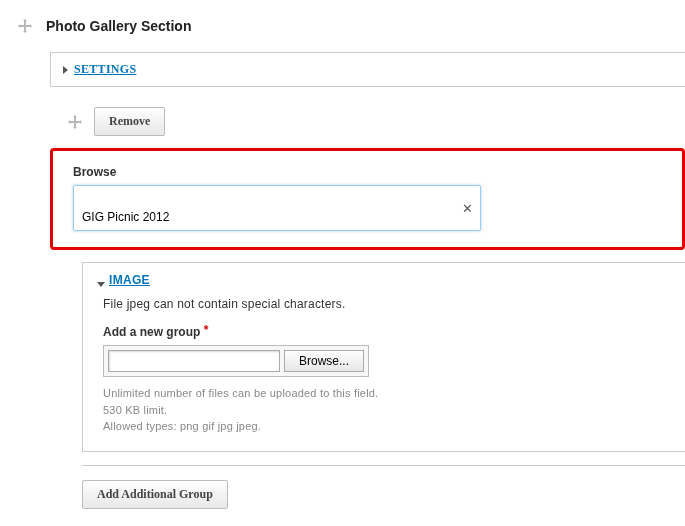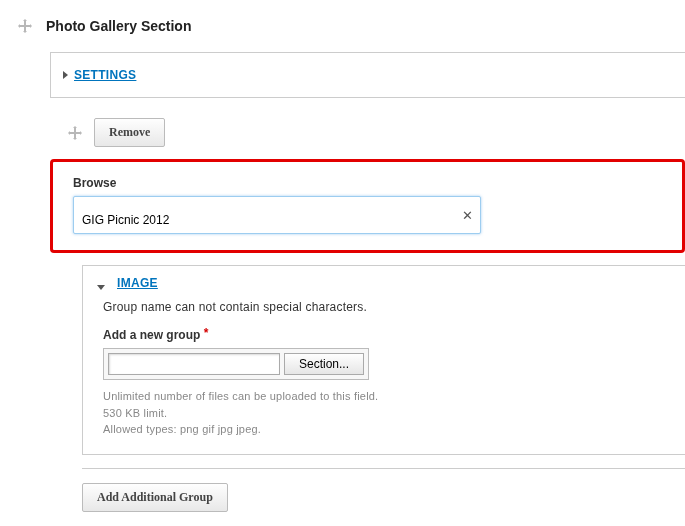--- a/index.html
+++ b/index.html
@@ -32,24 +32,25 @@
 }
 .section-title {
   font-size: 14px;
   font-weight: bold;
   color: #222;
 }
 .settings-bar {
   margin-left: 32px;
   border: 1px solid #ccc;
   border-right: none;
-  padding: 15px 12px;
+  padding: 9px 12px;
   display: flex;
   align-items: center;
   gap: 6px;
+  font-family: Liberation Serif, serif;
 }
 .tri {
   width: 0; height: 0;
   border-top: 4px solid transparent;
   border-bottom: 4px solid transparent;
   border-left: 5px solid #555;
   display: inline-block;
 }
 .tri-down {
   width: 0; height: 0;
@@ -93,21 +94,21 @@
   padding: 14px 20px 16px 20px;
 }
 .label {
   font-weight: bold;
   font-size: 12px;
   margin-bottom: 6px;
   display: block;
 }
 .text-input {
   width: 408px;
-  padding: 16px 30px 6px 8px;
+  padding: 24px 30px 6px 8px;
   border: 1px solid #9dcdf0;
   border-radius: 2px;
   font-size: 12px;
   font-family: inherit;
   outline: none;
   box-shadow: 0 0 3px rgba(100,170,230,0.6);
 }
 .input-wrap { position: relative; width: 408px; }
 .clear-x {
   position: absolute;
@@ -128,21 +129,21 @@
   margin-left: 32px;
   margin-top: 12px;
   border: 1px solid #ccc;
   border-right: none;
   padding: 0;
 }
 .image-header {
   padding: 10px 14px 6px 14px;
   display: flex;
   align-items: flex-end;
-  gap: 12px;
+  gap: 4px;
 }
 .image-body {
   padding: 4px 20px 16px 20px;
 }
 .warn-text {
   font-size: 12px;
   color: #333;
   margin-bottom: 14px;
   letter-spacing: 0.2px;
 }
@@ -223,27 +224,27 @@
         <span class="clear-x">✕</span>
       </div>
     </div>
 
     <div class="image-panel">
       <div class="image-header">
         <span class="tri-down"></span>
         <span class="link">IMAGE</span>
       </div>
       <div class="image-body">
-        <div class="warn-text">Group name can not contain special characters.</div>
+        <div class="warn-text">File jpeg can not contain special characters.</div>
         <div class="add-file-label">
           <span>Add a new group</span> <span class="req-star">*</span>
         </div>
         <div class="file-row">
           <div class="file-path"></div>
-          <button class="browse-btn">Section...</button>
+          <button class="browse-btn">Browse...</button>
         </div>
         <div class="small-hint">
           <div>Unlimited number of files can be uploaded to this field.</div>
           <div>530 KB limit.</div>
           <div>Allowed types: png gif jpg jpeg.</div>
         </div>
       </div>
     </div>
 
     <div class="bottom-block">

